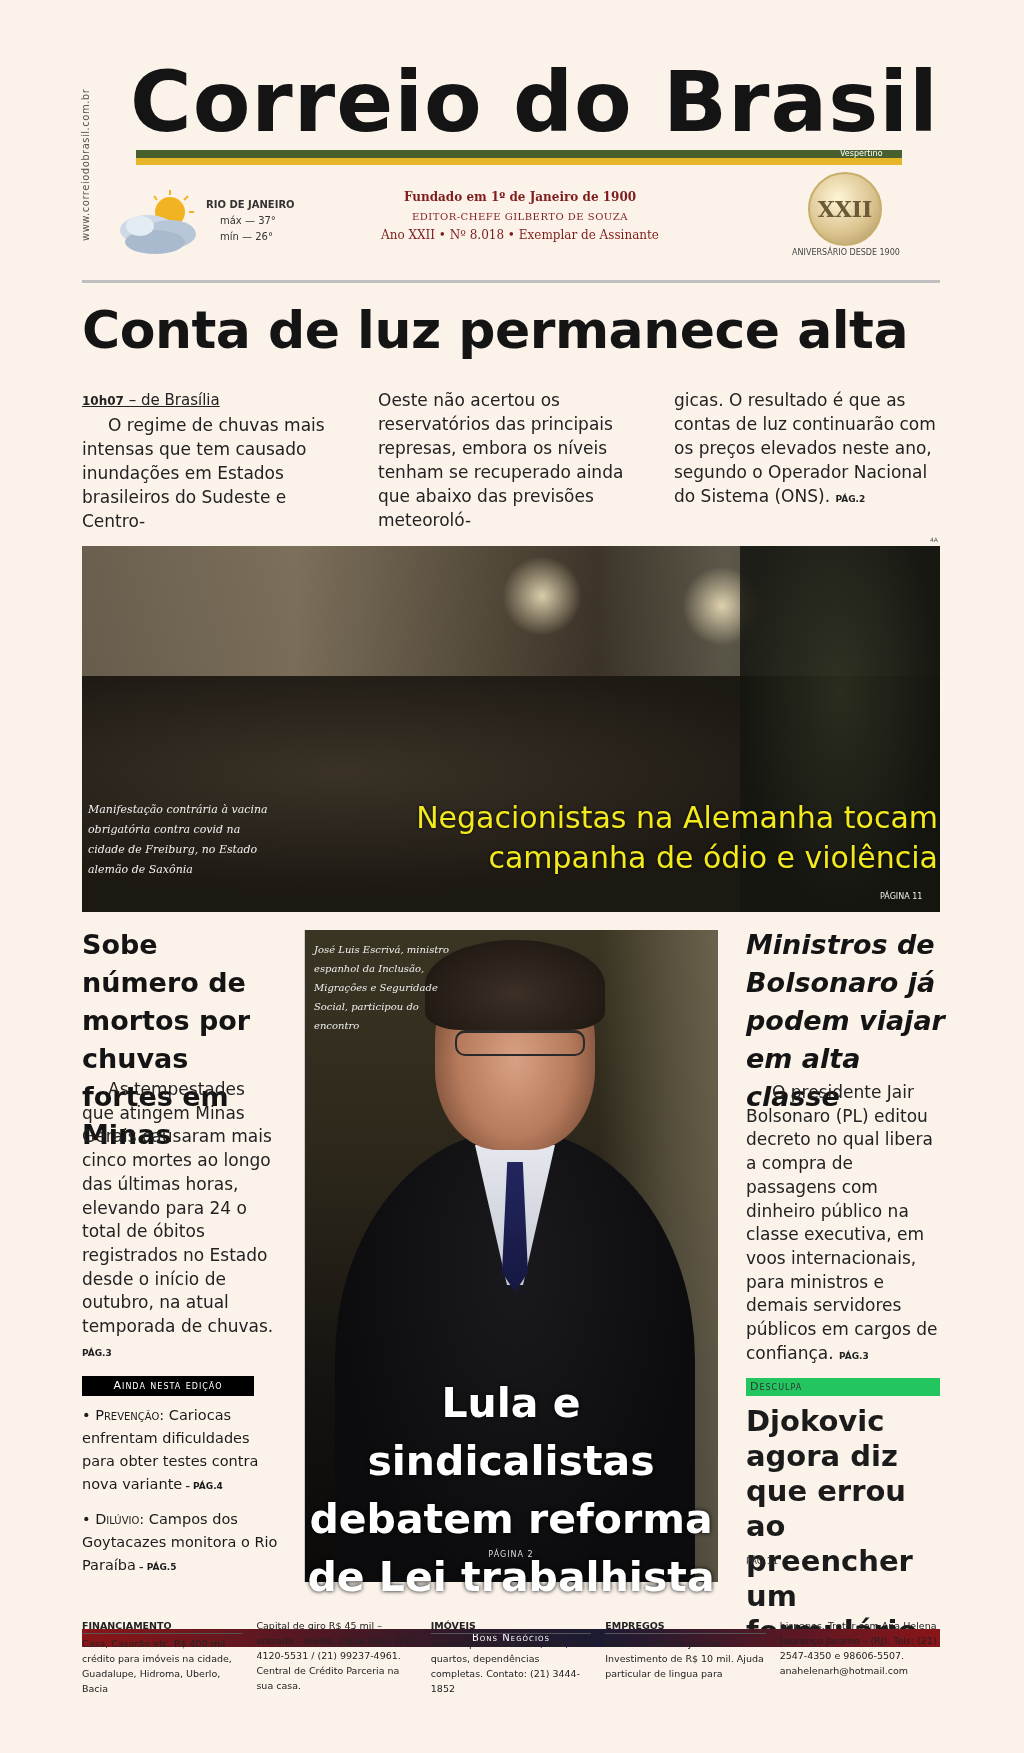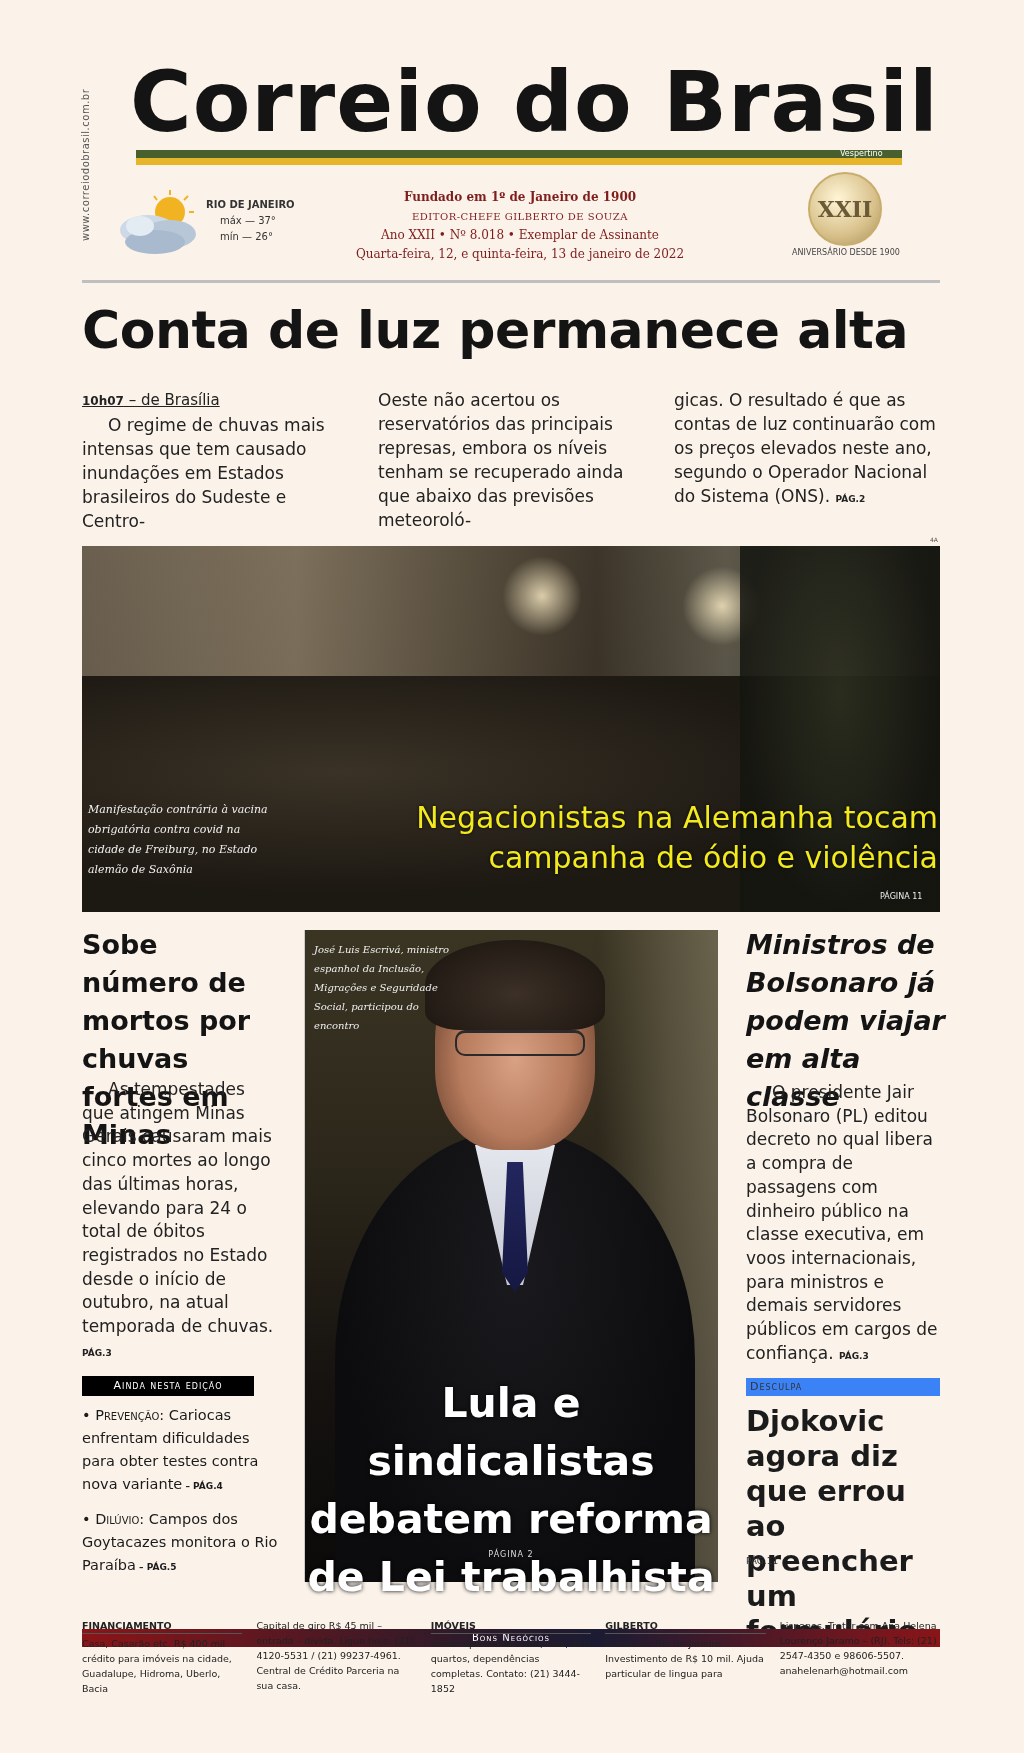--- a/index.html
+++ b/index.html
@@ -61,21 +61,21 @@
   .feature-photo .glasses { position: absolute; left: 150px; top: 100px; width: 130px; height: 26px; border: 2px solid #2a2a2a; border-radius: 10px; border-top-width: 3px; }
   .feature-photo .suit { position: absolute; left: 30px; top: 200px; width: 360px; height: 460px; border-radius: 50% 50% 0 0; background: radial-gradient(ellipse at 50% 30%, #1a1a1e 0%, #0c0c0e 70%); }
   .feature-photo .shirt { position: absolute; left: 170px; top: 215px; width: 80px; height: 140px; background: linear-gradient(180deg, #e5e7ee, #c6c9d4); clip-path: polygon(0 0, 100% 0, 60% 100%, 40% 100%); }
   .feature-photo .tie { position: absolute; left: 197px; top: 232px; width: 26px; height: 130px; background: linear-gradient(180deg, #23265e, #151841); clip-path: polygon(20% 0, 80% 0, 100% 85%, 50% 100%, 0 85%); }
   .feature-caption { left: 314px; top: 940px; width: 142px; font-family: "DejaVu Serif", serif; font-style: italic; font-size: 10px; line-height: 19px; color: #f0f0f0; }
   .feature-headline { left: 304px; top: 1374px; width: 414px; text-align: center; font-size: 41px; line-height: 58px; color: #ffffff; font-weight: bold; text-shadow: 0 0 4px #000; }
   .feature-pageref { left: 304px; top: 1550px; width: 414px; text-align: center; font-size: 8px; color: #ddd; letter-spacing: 1px; }
 
   .right-headline { left: 746px; top: 926px; width: 200px; font-size: 27px; line-height: 38px; font-weight: bold; font-style: italic; color: #141414; }
   .right-body { left: 746px; top: 1081px; width: 194px; font-size: 17px; line-height: 23.7px; color: #222; }
-  .kicker-bar { left: 746px; top: 1378px; width: 194px; height: 18px; background: #3b82f6; font-size: 11px; font-variant: small-caps; color: #333; padding-left: 4px; line-height: 18px; letter-spacing: 1px; }
+  .kicker-bar { left: 746px; top: 1378px; width: 194px; height: 18px; background: #22c55e; font-size: 11px; font-variant: small-caps; color: #333; padding-left: 4px; line-height: 18px; letter-spacing: 1px; }
   .djok-headline { left: 746px; top: 1404px; width: 194px; font-size: 29px; line-height: 35px; font-weight: bold; color: #1b1b1b; }
   .djok-pageref { left: 746px; top: 1556px; font-size: 9px; color: #333; }
 
   .classifieds-bar { left: 82px; top: 1629px; width: 858px; height: 18px; background: linear-gradient(90deg, #8a1518 0%, #2c1a2a 45%, #1b1b33 60%, #8a1518 100%); color: #fff; text-align: center; font-size: 10px; font-variant: small-caps; line-height: 18px; letter-spacing: 1px; }
   .class-cols { left: 82px; top: 1618px; width: 858px; display: flex; gap: 14px; }
   .class-col { flex: 1; font-size: 9.5px; line-height: 15px; color: #222; }
   .class-col .cat { font-weight: bold; border-bottom: 1px solid #555; margin-bottom: 2px; }
 </style>
 </head>
 <body>
@@ -102,21 +102,20 @@
   </svg>
 </div>
 <div class="abs weather-city">RIO DE JANEIRO</div>
 <div class="abs weather-max">máx — 37°</div>
 <div class="abs weather-min">mín — 26°</div>
 
 <div class="abs center-info">
   <div class="ci-founded">Fundado em 1º de Janeiro de 1900</div>
   <div class="ci-editor">EDITOR-CHEFE GILBERTO DE SOUZA</div>
   <div>Ano XXII • Nº 8.018 • Exemplar de Assinante</div>
-  <div>Quarta-feira, 12, e quinta-feira, 13 de janeiro de 2022</div>
 </div>
 
 <div class="abs anniv-badge">
   <span>XXII</span>
 </div>
 <div class="abs anniv-label">ANIVERSÁRIO DESDE 1900</div>
 
 <div class="abs rule-top"></div>
 
 <div class="abs headline-main">Conta de luz permanece alta</div>
@@ -189,19 +188,19 @@
     <div>Casa, Casarão etc. R$ 400 mil crédito para imóveis na cidade, Guadalupe, Hidroma, Uberlo, Bacia</div>
   </div>
   <div class="class-col">
     <div>Capital de giro R$ 45 mil – entrada – dívida. Ligue hoje: (21) 4120-5531 / (21) 99237-4961. Central de Crédito Parceria na sua casa.</div>
   </div>
   <div class="class-col">
     <div class="cat">IMÓVEIS</div>
     <div>Vendo apto. reformado, sala, dois quartos, dependências completas. Contato: (21) 3444-1852</div>
   </div>
   <div class="class-col">
-    <div class="cat">GILBERTO</div>
+    <div class="cat">EMPREGOS</div>
     <div>Estado do Rio de Janeiro. Investimento de R$ 10 mil. Ajuda particular de lingua para</div>
   </div>
   <div class="class-col">
     <div>hispanos. Tratar com Ana Helena Lourenço Jaramo – (RJ). Tels: (21) 2547-4350 e 98606-5507. anahelenarh@hotmail.com</div>
   </div>
 </div>
 
 </body></html>

